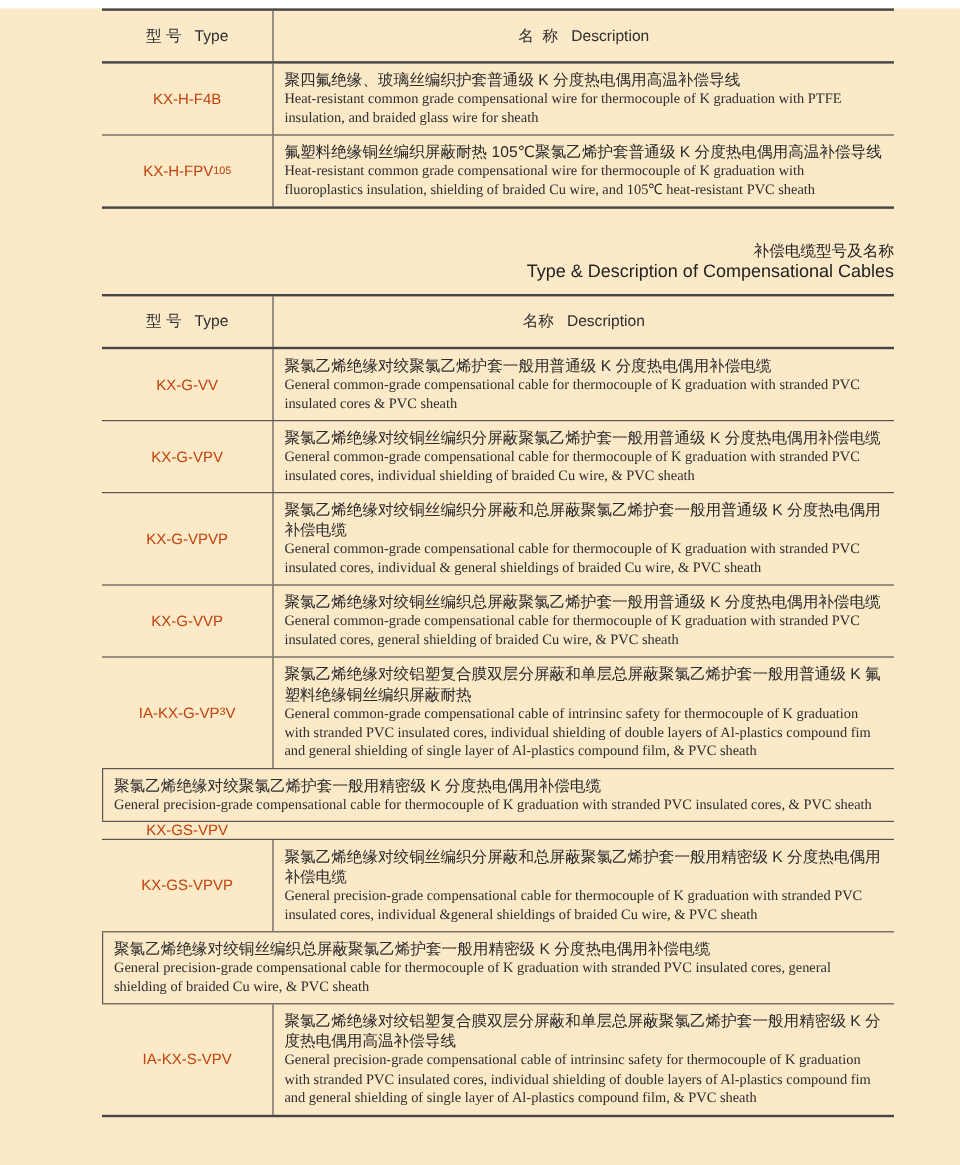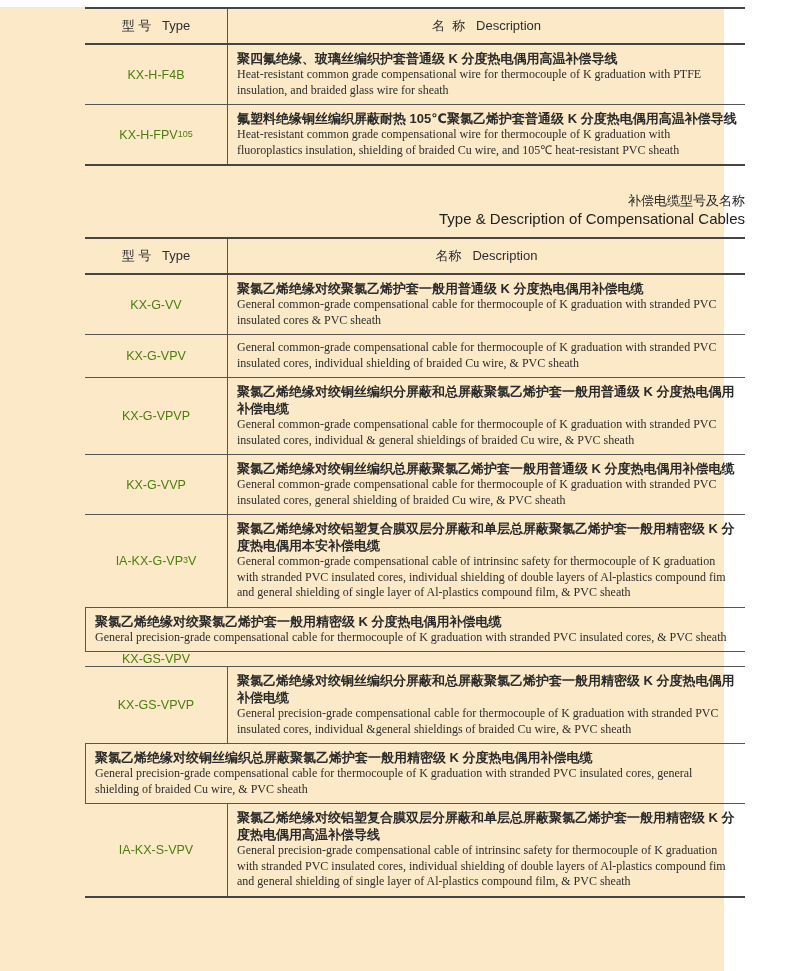--- a/index.html
+++ b/index.html
@@ -2,41 +2,41 @@
 <html><head>
 <meta charset="utf-8">
 <style>
   html,body{margin:0;padding:0;}
   body{
     width:800px;height:971px;background:#ffffff;
     font-family:"Liberation Sans","DejaVu Sans",sans-serif;
     color:#2b2b2b;overflow:hidden;
   }
   .top-strip{height:7px;background:#ffffff;}
-  .page{width:724px;height:964px;background:#FBE9C8;}
+  .page{width:800px;height:964px;background:#FBE9C8;}
   .tbl{
     width:660px;margin-left:85px;
     border-top:2px solid #454545;border-bottom:2px solid #454545;
   }
   .row{display:flex;border-top:1px solid #565656;}
   .row.head{border-top:none;border-bottom:2px solid #454545;}
   .head + .row{border-top:none;}
   .c1{
     width:142px;flex:0 0 142px;display:flex;align-items:center;justify-content:center;
-    font-size:12.5px;color:#4d7c0f;text-align:center;padding:0 2px;box-sizing:border-box;
+    font-size:12.5px;color:#c2410c;text-align:center;padding:0 2px;box-sizing:border-box;
   }
   .c1 sub{font-size:9px;line-height:1;}
   .c2{
     width:518px;flex:1;border-left:1px solid #565656;
     padding:5px 8px 6px 9px;box-sizing:border-box;
   }
   .th{font-size:13px;color:#2e2e2e;white-space:pre;}
   .head .c1{padding:8px 2px;}
-  .head .c2{display:flex;align-items:center;justify-content:center;padding:0 0;}
-  .cn{font-size:13px;line-height:17px;font-weight:700;color:#2a2a2a;}
+  .head .c2{display:flex;align-items:center;justify-content:center;padding:12px 0;}
+  .cn{font-size:13px;line-height:17px;font-weight:400;color:#2a2a2a;}
   .en{font-size:12px;line-height:15.5px;color:#2d2d2d;margin-top:0;font-family:Liberation Serif, serif;}
   .heading{
     width:660px;margin:26px 0 9px 85px;text-align:right;font-weight:normal;color:#222;
   }
   .h-cn{font-size:13px;line-height:17px;}
   .h-en{font-size:15px;line-height:18px;margin-top:1px;}
 </style>
 </head>
 <body>
 
@@ -86,20 +86,21 @@
         <div class="c2">
           <div class="cn">聚氯乙烯绝缘对绞聚氯乙烯护套一般用普通级 K 分度热电偶用补偿电缆</div>
           <div class="en">General common-grade compensational cable for thermocouple of K graduation with stranded PVC insulated cores &amp; PVC sheath</div>
         </div>
       </div>
       <div class="row">
         <div class="c1">
           <span>KX-G-VPV</span>
         </div>
         <div class="c2">
+          <div class="cn">聚氯乙烯绝缘对绞铜丝编织分屏蔽聚氯乙烯护套一般用普通级 K 分度热电偶用补偿电缆</div>
           <div class="en">General common-grade compensational cable for thermocouple of K graduation with stranded PVC insulated cores, individual shielding of braided Cu wire, &amp; PVC sheath</div>
         </div>
       </div>
       <div class="row">
         <div class="c1">
           <span>KX-G-VPVP</span>
         </div>
         <div class="c2">
           <div class="cn">聚氯乙烯绝缘对绞铜丝编织分屏蔽和总屏蔽聚氯乙烯护套一般用普通级 K 分度热电偶用补偿电缆</div>
           <div class="en">General common-grade compensational cable for thermocouple of K graduation with stranded PVC insulated cores, individual &amp; general shieldings of braided Cu wire, &amp; PVC sheath</div>
@@ -114,21 +115,21 @@
           <div class="en">General common-grade compensational cable for thermocouple of K graduation with stranded PVC insulated cores, general shielding of braided Cu wire, &amp; PVC sheath</div>
         </div>
       </div>
       <div class="row">
         <div class="c1">
           <span>IA-KX-G-VP</span>
           <sub>3</sub>
           <span>V</span>
         </div>
         <div class="c2">
-          <div class="cn">聚氯乙烯绝缘对绞铝塑复合膜双层分屏蔽和单层总屏蔽聚氯乙烯护套一般用精密级 K 分度热电偶用本安补偿电缆</div>
+          <div class="cn">聚氯乙烯绝缘对绞铝塑复合膜双层分屏蔽和单层总屏蔽聚氯乙烯护套一般用普通级 K 氟塑料绝缘铜丝编织屏蔽耐热</div>
           <div class="en">General common-grade compensational cable of intrinsinc safety for thermocouple of K graduation with stranded PVC insulated cores, individual shielding of double layers of Al-plastics compound fim and general shielding of single layer of Al-plastics compound film, &amp; PVC sheath</div>
         </div>
       </div>
       <div class="row">
         <div class="c2">
           <div class="cn">聚氯乙烯绝缘对绞聚氯乙烯护套一般用精密级 K 分度热电偶用补偿电缆</div>
           <div class="en">General precision-grade compensational cable for thermocouple of K graduation with stranded PVC insulated cores, &amp; PVC sheath</div>
         </div>
       </div>
       <div class="row">

